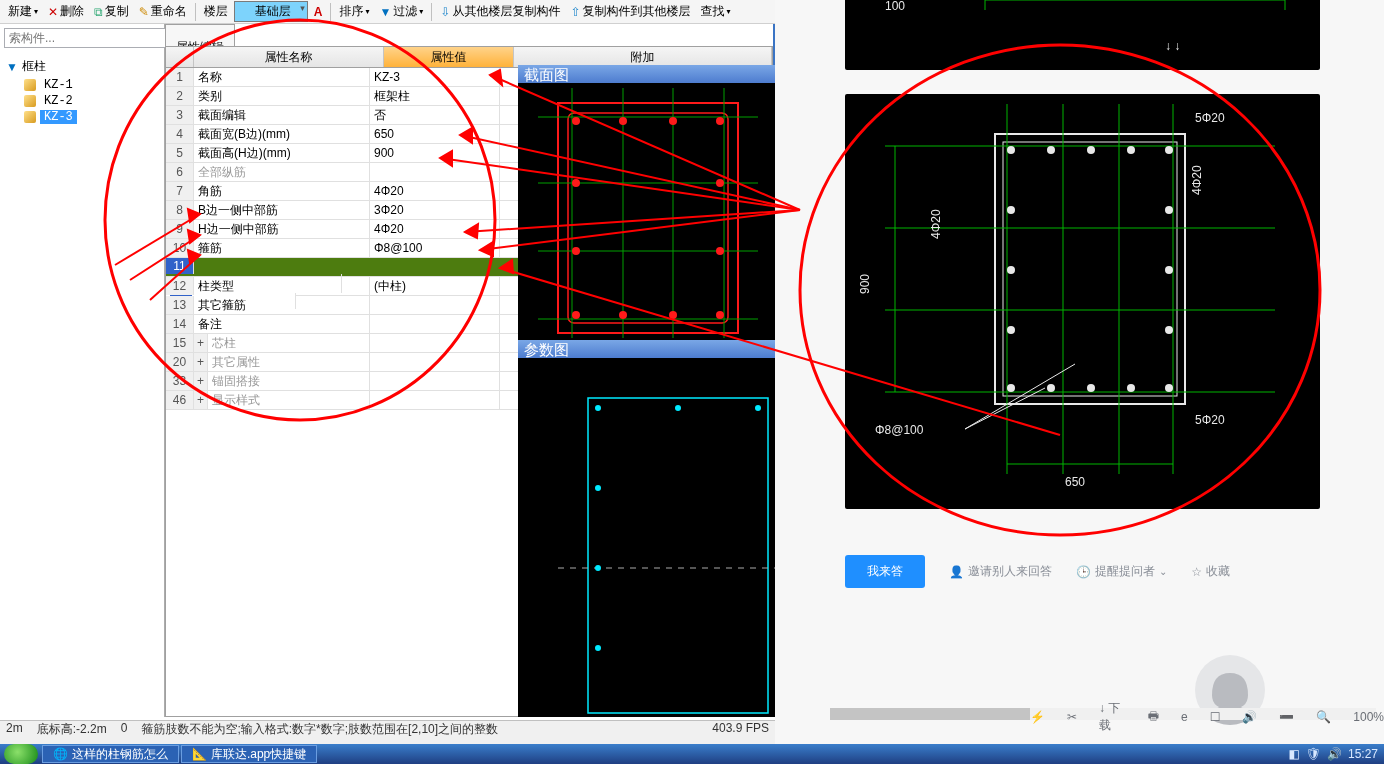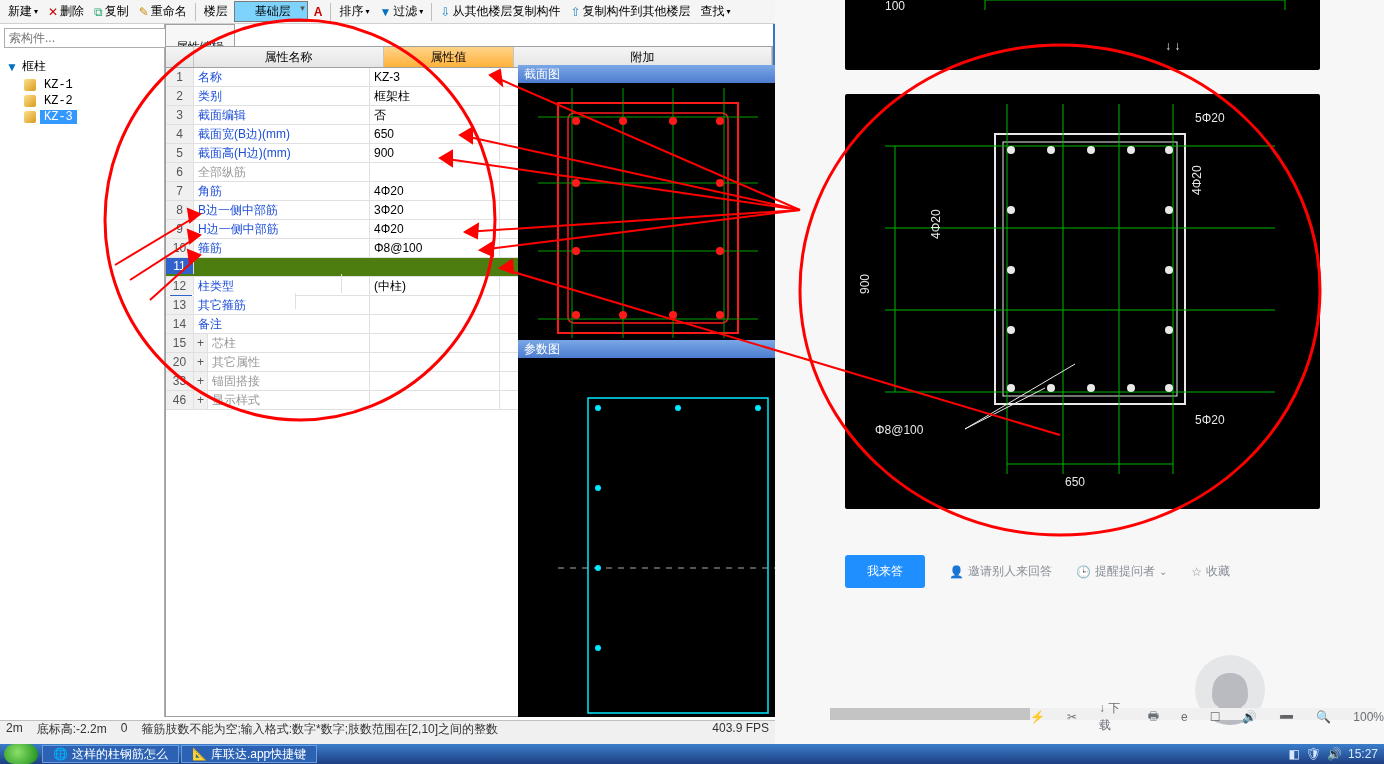--- a/index.html
+++ b/index.html
@@ -34,42 +34,42 @@
 .prop-head .h { display:flex; align-items:center; justify-content:center; border-right:1px solid #c4c4c4; }
 .prop-head .h.num { width:28px; }
 .prop-head .h.name { width:190px; }
 .prop-head .h.value { width:130px; background:linear-gradient(#ffd38a,#ffb23a); }
 .prop-head .h.extra { flex:1; }
 .prop-body { flex:1; overflow:hidden; border:1px solid #a0a0a0; border-top:none; position:relative; }
 .prop-row { display:flex; height:19px; border-bottom:1px solid #e0e0e0; }
 .prop-row .c { border-right:1px solid #e0e0e0; padding:1px 4px; display:flex; align-items:center; }
 .prop-row .num { width:28px; justify-content:center; background:#f0f0f0; color:#555; }
 .prop-row .exp { width:14px; justify-content:center; background:#f0f0f0; color:#555; cursor:pointer; }
-.prop-row .name { width:176px; color:#1d4ed8; }
+.prop-row .name { width:176px; color:#000000; }
 .prop-row .name.gray { color:#999; }
 .prop-row .value { width:130px; }
 .prop-row .extra { flex:1; }
 .prop-row.selected { background:#4d7c0f; color:#fff;flex-direction:column; }
 .prop-row.selected .name { color:#fff; }
 .prop-row.selected .value { background:#fff; }
 .prop-row.selected .value span{ background:#3162c9; color:#fff; padding:0 2px; }
 .prop-row.selected .num { background:#3162c9; color:#fff; }
 .editbox { position:absolute; right:2px; width:14px; height:14px; border:1px solid #888; background:#fff; font-size:9px; text-align:center; line-height:12px; }
 
 
 .vscroll { position:absolute; right:0; top:0; bottom:0; width:17px; background:#f0f0f0; border-left:1px solid #d0d0d0; }
 .vscroll .thumb { position:absolute; top:18px; left:2px; right:2px; height:40px; background:#c9c9c9; border:1px solid #a0a0a0; }
 .vscroll .arr { position:absolute; left:0; right:0; height:17px; background:#e4e4e4; text-align:center; font-size:8px; line-height:17px; color:#555; }
 .vscroll .arr.top { top:0; } .vscroll .arr.bot { bottom:0; }
 
 
 .viewer { position:absolute; background:#000; }
 .viewer.top { left:518px; top:65px; width:257px; height:275px; }
 .viewer.bot { left:518px; top:340px; width:257px; height:377px; }
-.viewer .title { position:absolute; top:0; left:0; right:0; height:18px; background:linear-gradient(#7aa7e6,#4d7ccf); color:#fff; padding:1px 6px; font-size:12px; }
+.viewer .title { position:absolute; top:0; left:0; right:0; height:18px; background:linear-gradient(#7aa7e6,#4d7ccf); color:#fff; padding:1px 6px; font-size:15px; }
 .viewer svg { position:absolute; top:18px; left:0; }
 
 
 .status { position:absolute; left:0; bottom:20px; width:775px; height:24px; background:#f0f0f0; border-top:1px solid #c0c0c0; display:flex; align-items:flex-start; padding:0 6px; gap:14px; color:#333; }
 .status .msg { flex:1; }
 .status .fps { }
 
 
 .right { position:absolute; left:775px; top:0; width:609px; height:744px; background:#f7f7f7; overflow:hidden; }
 .right .card { position:absolute; background:#000; border-radius:2px; }

